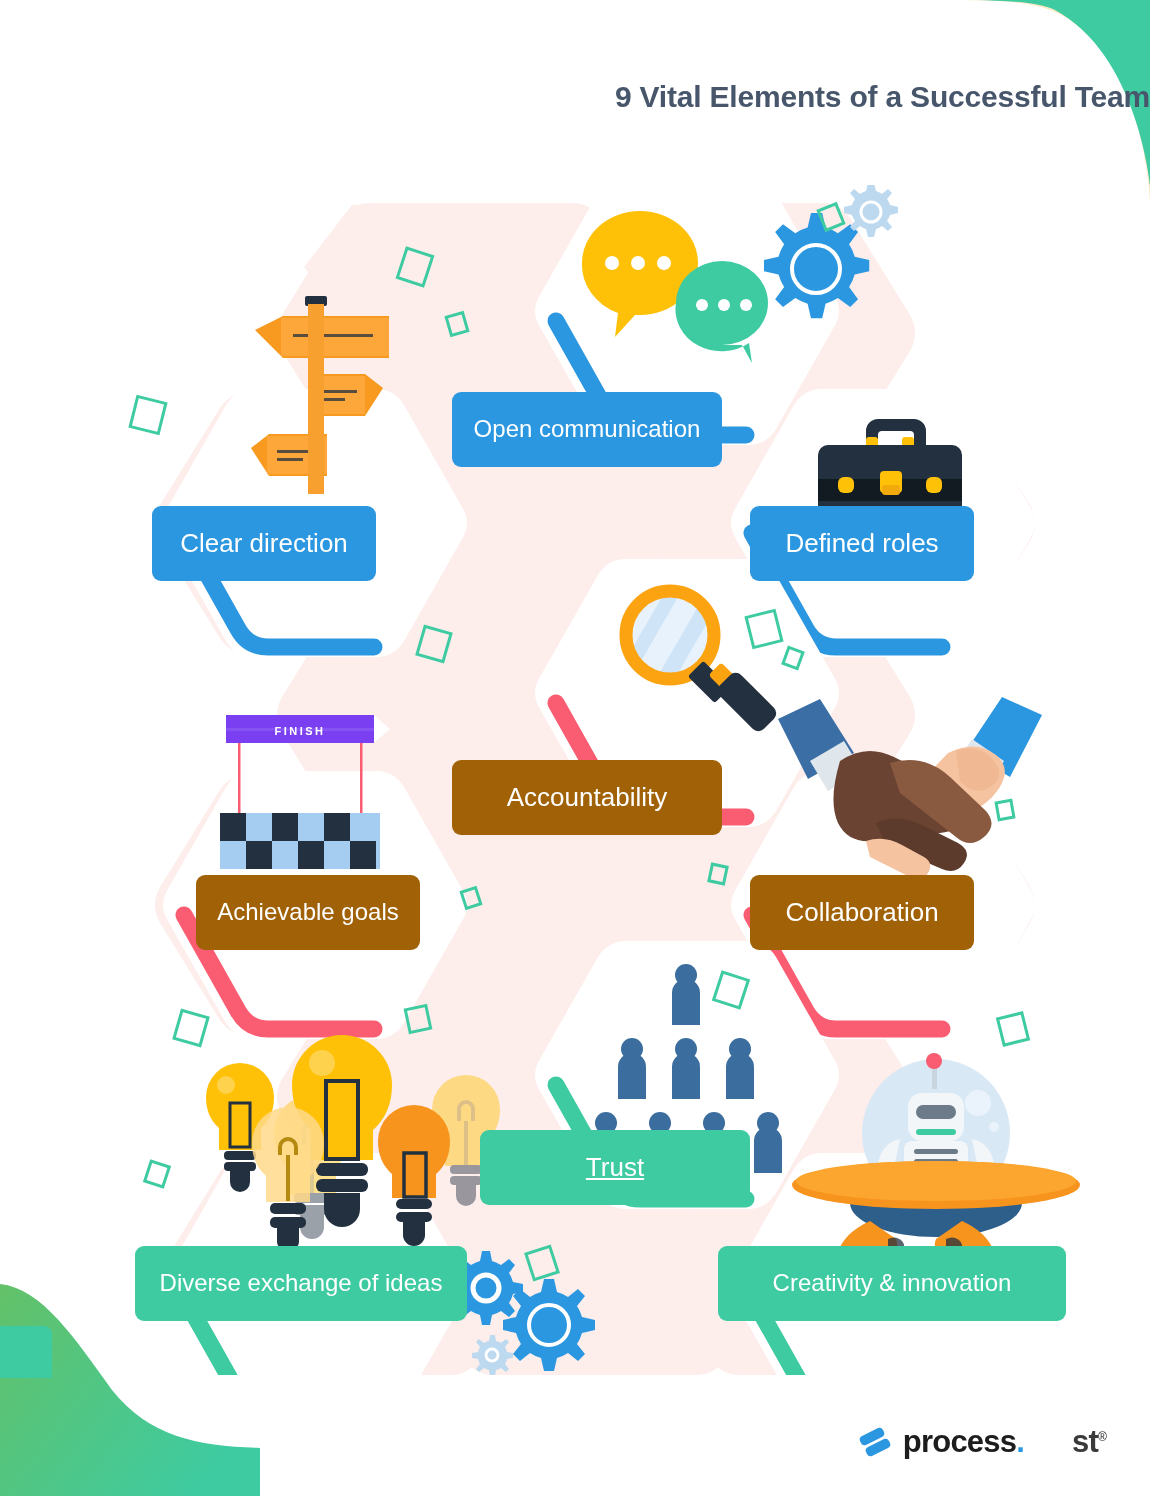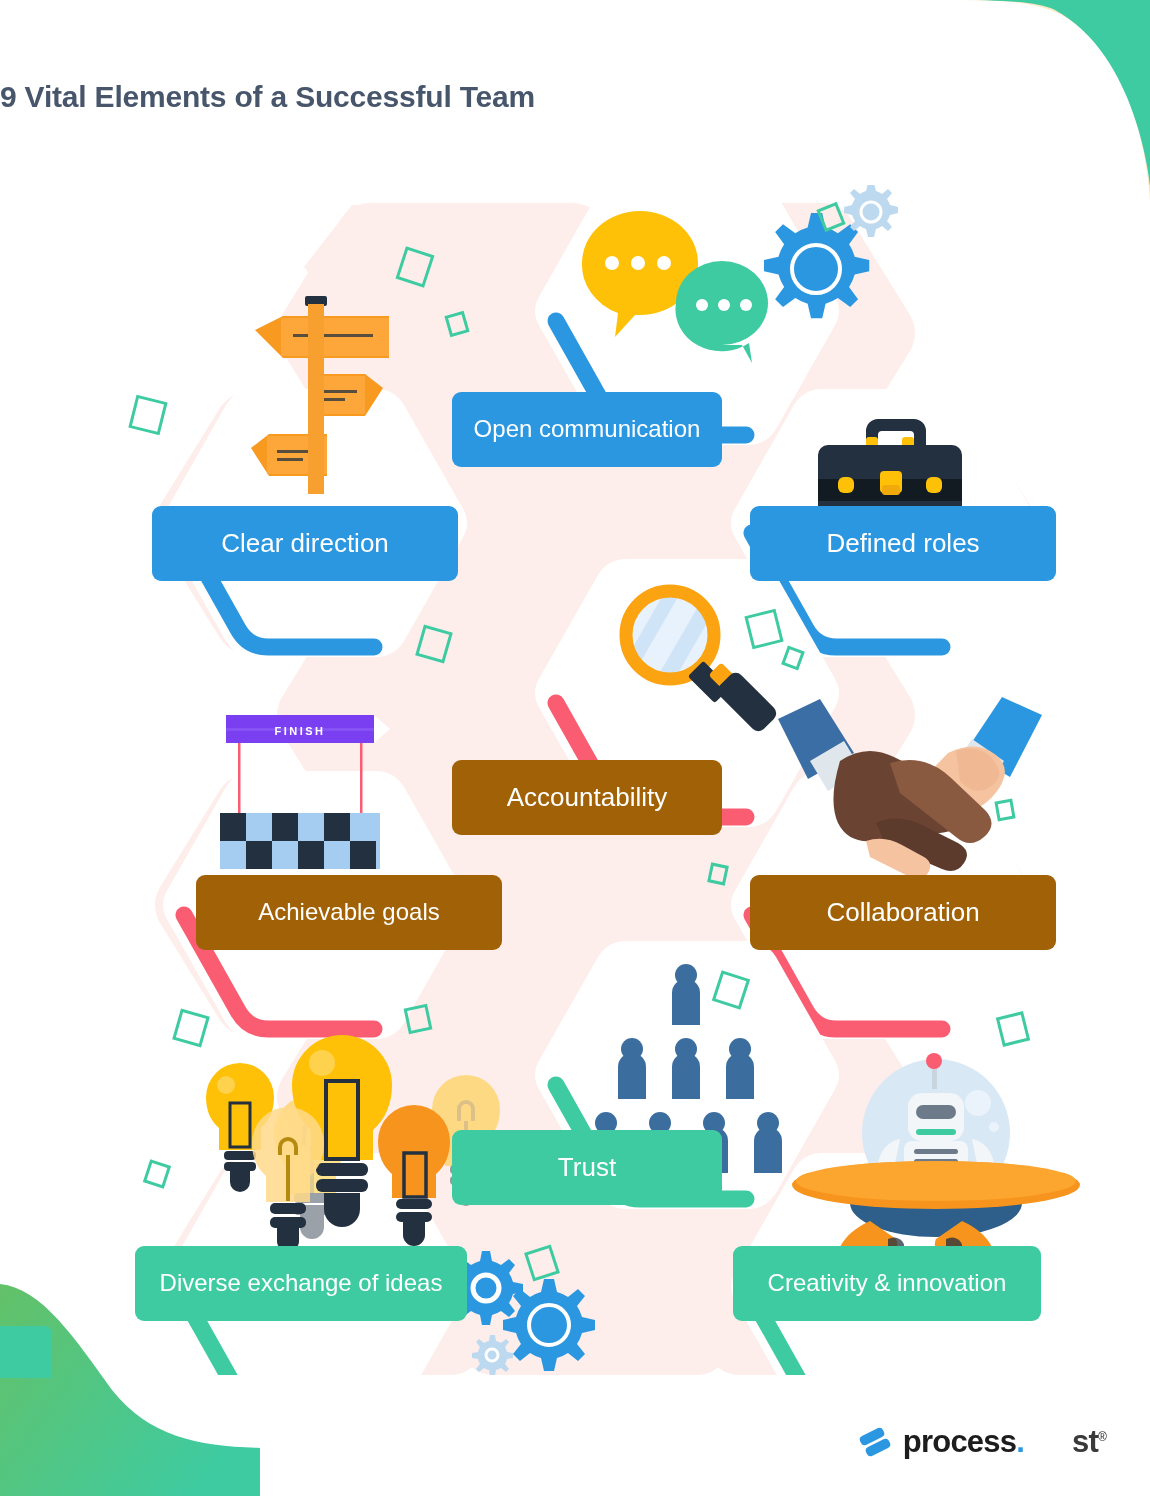--- a/index.html
+++ b/index.html
@@ -16,21 +16,21 @@
 
   
   .corner-svg { position:absolute; pointer-events:none; }
   #corner-tr { top:0; right:0; width:210px; height:200px; }
   #corner-bl { bottom:0; left:0; width:260px; height:230px; }
   #corner-bl-chip { position:absolute; left:0; bottom:118px; width:52px; height:52px; }
 
   
   #title {
     position:absolute; top:80px; left:0; width:1150px;
-    text-align:left;
+    text-align:right;
     font-size:30px; font-weight:bold; letter-spacing:-0.2px;
     color:#47566b;
   }
 
   
   #honeycomb { position:absolute; top:185px; left:120px; width:960px; height:1190px; }
 
   
   #tiles { position:absolute; top:185px; left:120px; width:960px; height:1190px; }
 
@@ -42,21 +42,21 @@
     display:flex; align-items:center; justify-content:center;
     text-align:center;
     line-height:1.18;
     padding:10px 14px;
   }
   .chip.blue  { background:#2b97e0; }
   .chip.pink  { background:#a16207; }
   .chip.green { background:#3ecba1; }
 
   .chip.center { width:270px; height:75px; font-size:26px; }
-  .chip.side   { width:306px; height:75px; font-size:26px; }
+  .chip.side   { width:224px; height:75px; font-size:26px; }
   .chip.two-line { font-size:24px; }
 
   
   .confetti { position:absolute; border:3px solid #3ecba1; background:transparent; }
 
   
   #logo { position:absolute; right:44px; bottom:36px; display:flex; align-items:center; gap:11px; }
   #logo-mark { width:34px; height:34px; }
   #logo-text { font-size:31px; font-weight:bold; color:#1d1d1d; letter-spacing:-0.8px; position:relative; }
   #logo-text .dot { color:#2b97e0; }
@@ -418,27 +418,27 @@
   <div class="chip pink center" style="left:452px; top:760px;">
     <span>Accountability</span>
   </div>
   <div class="chip pink side two-line" style="left:152px; top:875px;margin-left:44px;">
     <span>Achievable goals</span>
   </div>
   <div class="chip pink side" style="left:750px; top:875px;">
     <span>Collaboration</span>
   </div>
 
-  <div class="chip green center" style="left:452px; top:1130px;">
+  <div class="chip green center" style="left:480px; top:1130px;text-decoration:underline;">
     <span>Trust</span>
   </div>
   <div class="chip green side two-line" style="left:135px; top:1246px; width:332px;">
     <span>Diverse exchange of ideas</span>
   </div>
-  <div class="chip green side two-line" style="left:733px; top:1246px; width:308px;text-align:right;">
+  <div class="chip green side two-line" style="left:718px; top:1246px; width:348px;text-align:right;">
     <span>Creativity &amp; innovation</span>
   </div>
 
   <div id="logo">
     <svg id="logo-mark" viewBox="0 0 34 34">
       <path d="M4 11 L20 3 a4 4 0 0 1 5 2 l1 2 a4 4 0 0 1 -2 5 L8 20 a4 4 0 0 1 -5 -2 l-1 -2 a4 4 0 0 1 2 -5 Z" fill="#2b97e0"></path>
       <path d="M10 22 L26 14 a4 4 0 0 1 5 2 l1 2 a4 4 0 0 1 -2 5 L14 31 a4 4 0 0 1 -5 -2 l-1 -2 a4 4 0 0 1 2 -5 Z" fill="#2b97e0"></path>
     </svg>
     <div id="logo-text"><span>process</span><span class="dot">.</span><span class="st">st</span><span class="reg">®</span></div>
   </div>

